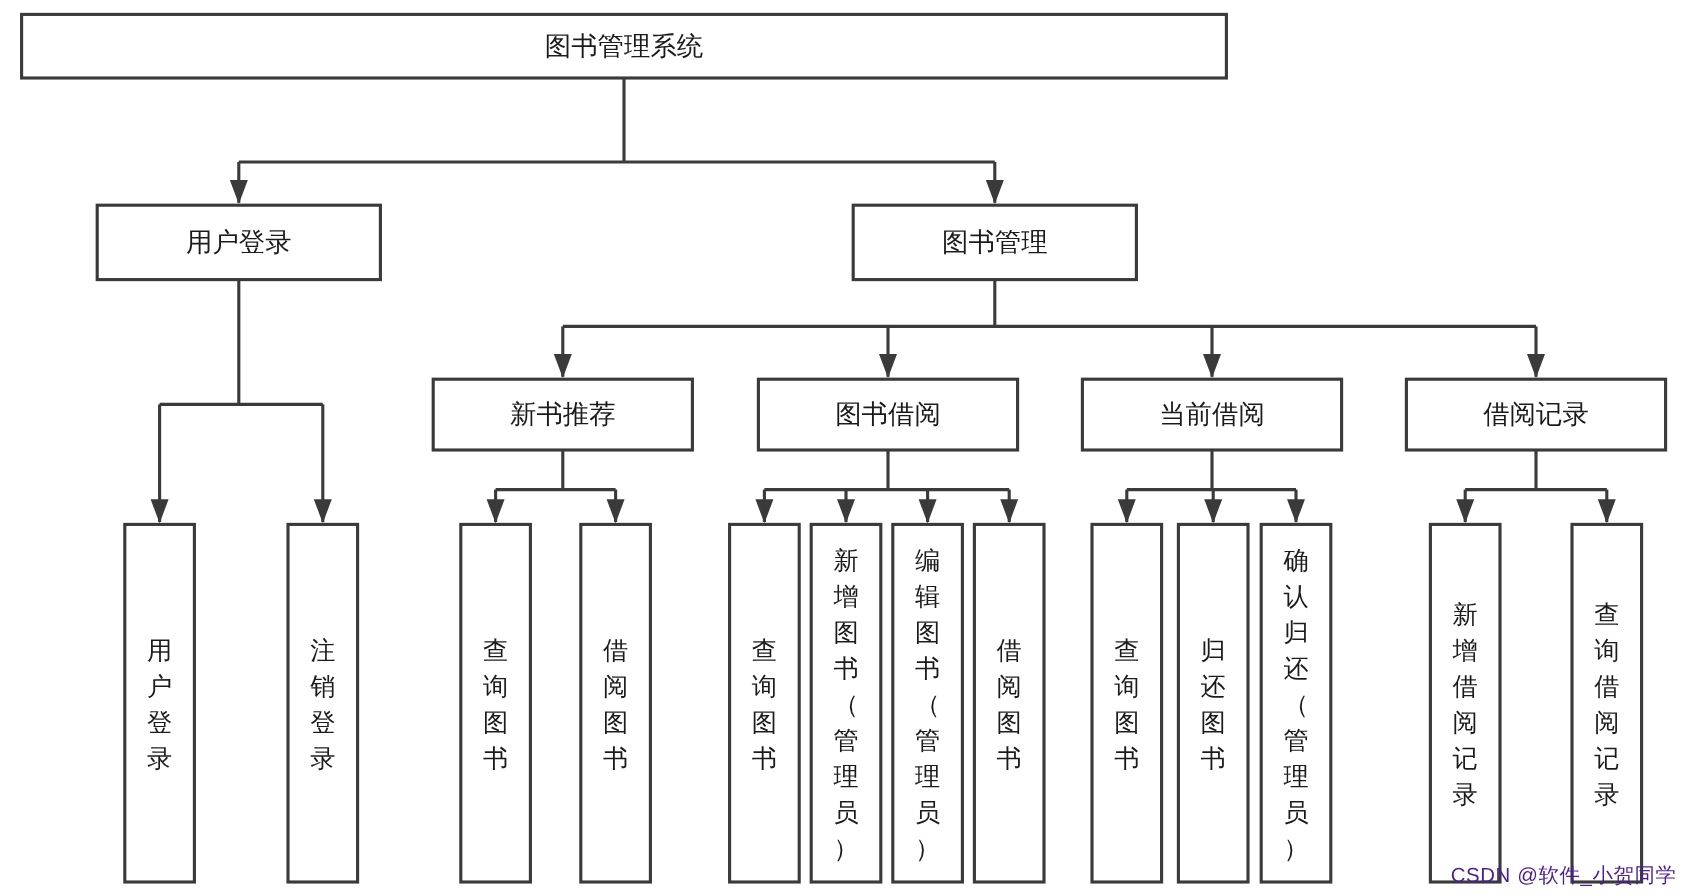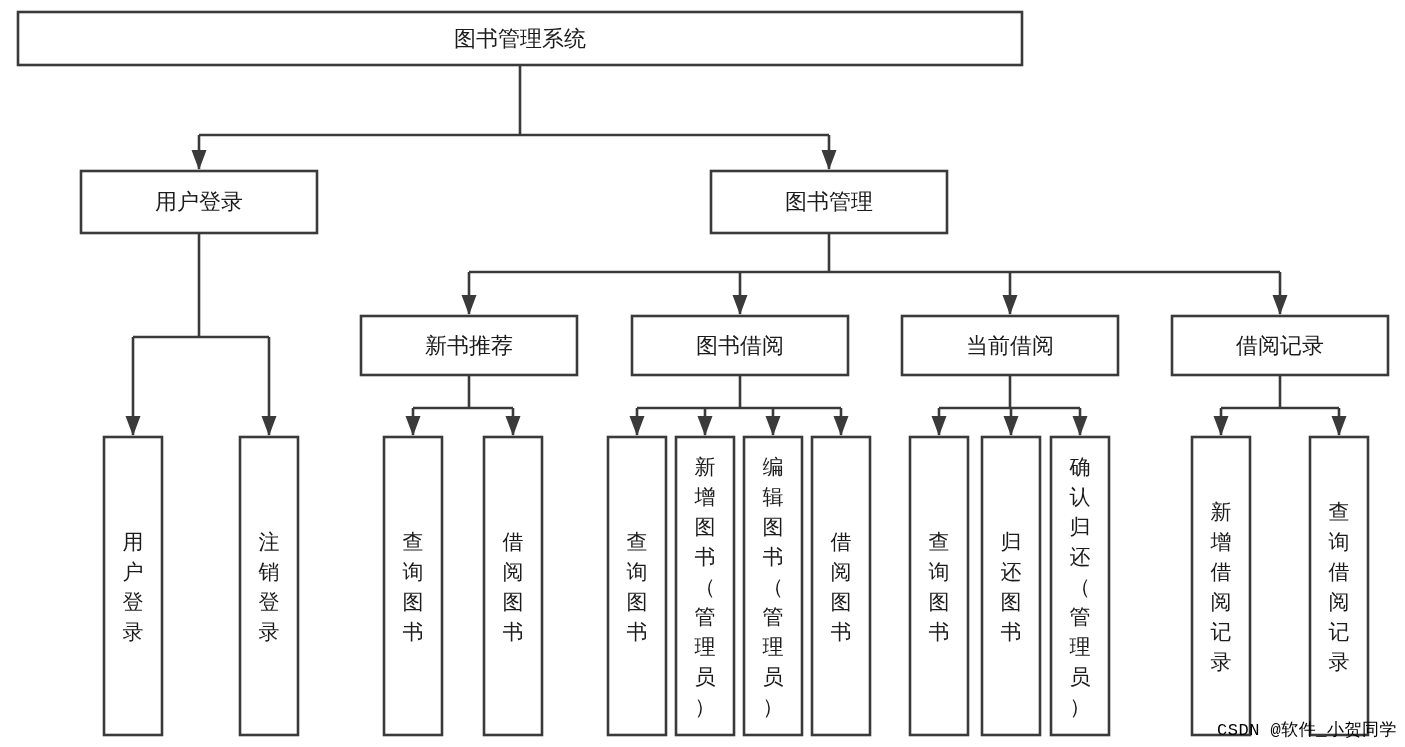--- a/index.html
+++ b/index.html
@@ -58,23 +58,23 @@
   .leaf-label {
     fill: #1b1b1b;
     font-family: "DejaVu Sans", "Liberation Sans", sans-serif;
     font-size: 21px;
     text-anchor: middle;
   }
   .watermark {
     position: absolute;
     right: 8px;
     bottom: 6px;
-    font-family: Liberation Mono, monospace;
+    font-family: Liberation Sans, sans-serif;
     font-size: 17px;
-    color: #000000;
+    color: #4c1d95;
     white-space: nowrap;
     letter-spacing: 0.5px;
     user-select: none;
   }
 </style>
 </head>
 <body>
 
 <div id="diagram-root">
 

